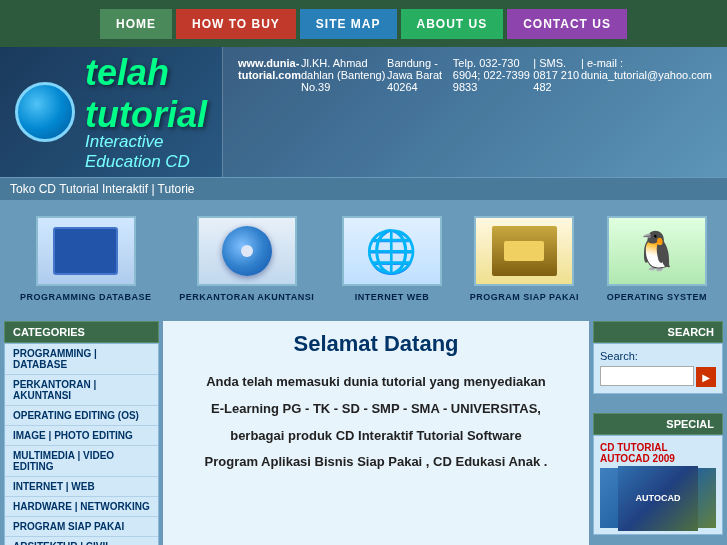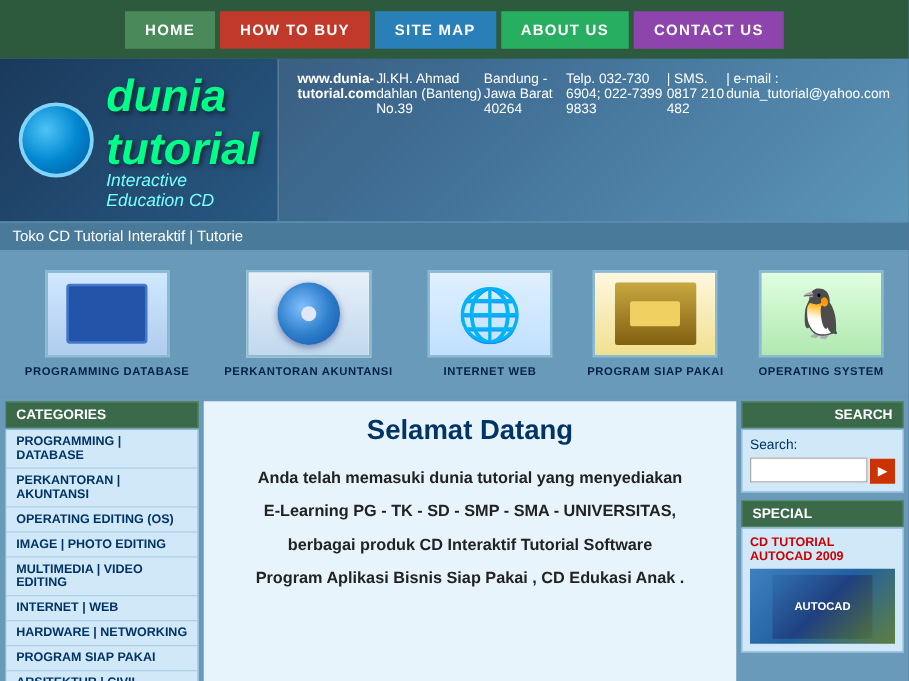--- a/index.html
+++ b/index.html
@@ -13,21 +13,21 @@
     .nav-sitemap { background: #2980b9; }
     .nav-aboutus { background: #27ae60; }
     .nav-contactus { background: #8e44ad; }
 
     
     #header-banner { background: linear-gradient(135deg, #1a3a5c 0%, #2c5f8a 50%, #4a8ab0 100%); display: flex; align-items: stretch; height: 130px; position: relative; overflow: hidden; }
     #header-left { display: flex; align-items: center; padding: 10px 15px; flex: 1; }
     .globe-icon { width: 60px; height: 60px; background: radial-gradient(circle at 35% 35%, #4fc3f7, #0288d1, #01579b); border-radius: 50%; border: 3px solid #81d4fa; flex-shrink: 0; }
     .brand-text { margin-left: 10px; }
     .brand-title { font-size: 36px; font-weight: bold; color: #00ff88; text-shadow: 2px 2px 4px rgba(0,0,0,0.5); font-style: italic; }
-    .brand-subtitle { font-size: 14px; color: #7ff; font-style: italic; margin-top: -4px; }
+    .brand-subtitle { font-size: 17px; color: #7ff; font-style: italic; margin-top: -4px; }
     #header-right { background: rgba(255,255,255,0.1); padding: 10px 15px; min-width: 220px; display: flex; flex-direction: row; justify-content: center; font-size: 11px; color: white; border-left: 1px solid rgba(255,255,255,0.2); }
     #header-right div { margin-bottom: 2px; }
     .contact-url { font-weight: bold; }
 
     
     #ticker { background: #4a7a9a; color: white; font-size: 12px; padding: 4px 10px; border-top: 1px solid #6a9aba; border-bottom: 1px solid #6a9aba; }
 
     
     #product-row { background: #6a9aba; display: flex; justify-content: space-around; align-items: center; padding: 15px 10px; gap: 8px; }
     .product-item { display: flex; flex-direction: column; align-items: center; gap: 6px; }
@@ -49,21 +49,21 @@
     .center-text-bold { font-weight: bold; }
 
     
     #right-sidebar { width: 130px; flex-shrink: 0; }
     .right-header { background: #3a6a4a; color: white; font-size: 11px; font-weight: bold; padding: 4px 8px; border: 1px solid #5a8a6a; text-align: right; }
     .right-content { background: #d0e8f8; border: 1px solid #8ab8d8; padding: 6px; }
     .search-label { font-size: 11px; color: #003366; margin-bottom: 3px; }
     .search-input { width: 100%; height: 20px; border: 1px solid #aaa; font-size: 11px; padding: 2px 4px; }
     .search-btn { background: #cc3300; color: white; border: none; width: 20px; height: 20px; font-size: 10px; cursor: pointer; margin-top: 2px; }
 
-    .special-header { background: #3a6a4a; color: white; font-size: 11px; font-weight: bold; padding: 4px 8px; border: 1px solid #5a8a6a; text-align: left; margin-top: 6px; }
+    .special-header { background: #3a6a4a; color: white; font-size: 11px; font-weight: bold; padding: 4px 8px; border: 1px solid #5a8a6a; text-align: right; margin-top: 19px; }
     .special-content { background: #d0e8f8; border: 1px solid #8ab8d8; padding: 6px; }
     .special-link { color: #cc0000; font-size: 10px; font-weight: bold; cursor: pointer; display: block; margin-bottom: 4px; }
     .special-img { width: 100%; height: 60px; background: linear-gradient(135deg, #4080c0 0%, #2060a0 50%, #608040 100%); display: flex; align-items: center; justify-content: center; margin-top: 4px; }
     .special-img-inner { font-size: 8px; color: white; text-align: center; }
 
     
     .prod-img-box { width: 100px; height: 70px; border: 2px solid #8abbd0; background: #fff; position: relative; overflow: hidden; }
 
     
     .prog-db-bg { background: linear-gradient(180deg, #d0e8ff 0%, #b0ccee 100%); width: 100%; height: 100%; display: flex; align-items: center; justify-content: center; }
@@ -91,21 +91,21 @@
   <div class="nav-item nav-howtobuy">HOW TO BUY</div>
   <div class="nav-item nav-sitemap">SITE MAP</div>
   <div class="nav-item nav-aboutus">ABOUT US</div>
   <div class="nav-item nav-contactus">CONTACT US</div>
 </nav>
 
 <div id="header-banner">
   <div id="header-left">
     <div class="globe-icon"></div>
     <div class="brand-text">
-      <div class="brand-title">dunia tutorial</div>
+      <div class="brand-title">telah tutorial</div>
       <div class="brand-subtitle">Interactive Education CD</div>
     </div>
   </div>
   <div id="header-right">
     <div class="contact-url">www.dunia-tutorial.com</div>
     <div>Jl.KH. Ahmad dahlan (Banteng) No.39</div>
     <div>Bandung - Jawa Barat 40264</div>
     <div>Telp. 032-730 6904; 022-7399 9833</div>
     <div>| SMS. 0817 210 482</div>
     <div>| e-mail : dunia_tutorial@yahoo.com</div>
@@ -204,21 +204,21 @@
         <input type="text" class="search-input" style="flex: 1 1 0%;">
         <button class="search-btn">▶</button>
       </div>
     </div>
 
     <div class="special-header">SPECIAL</div>
     <div class="special-content">
       <a class="special-link">CD TUTORIAL AUTOCAD 2009</a>
       <div class="special-img">
         <div class="special-img-inner">
-          <div style="width:80px;height:51px;background:linear-gradient(135deg,#3070b0,#204080,#507040);display:flex;align-items:center;justify-content:center;">
+          <div style="width:80px;height:65px;background:linear-gradient(135deg,#3070b0,#204080,#507040);display:flex;align-items:center;justify-content:center;">
             <span style="color:#fff;font-size:9px;font-weight:bold;">AUTOCAD</span>
           </div>
         </div>
       </div>
     </div>
   </div>
 
 </div>
 
 </body></html>

